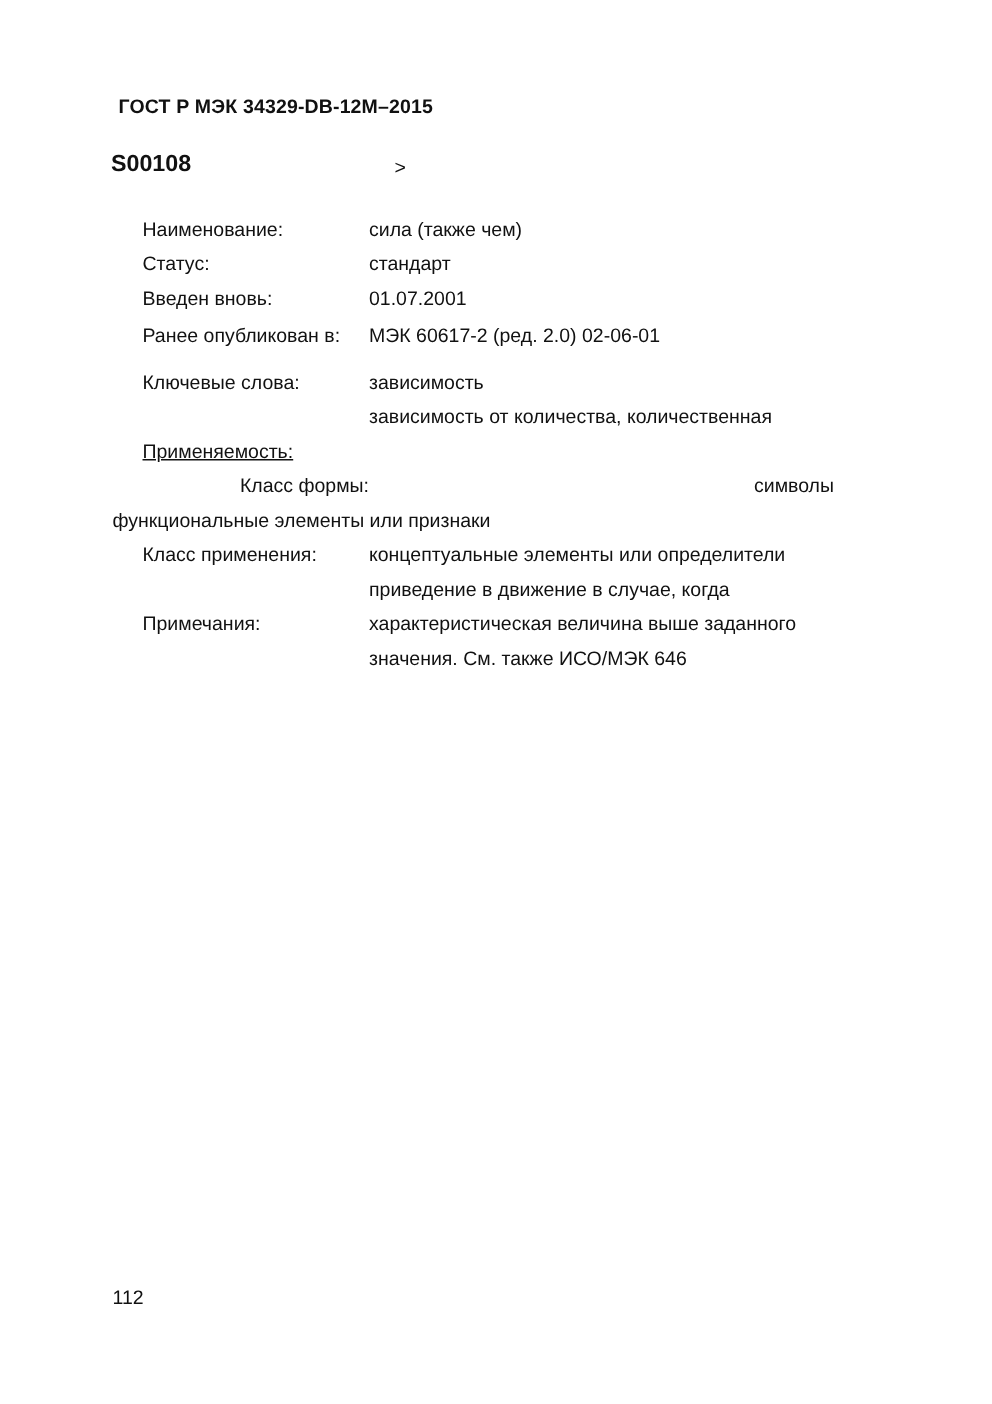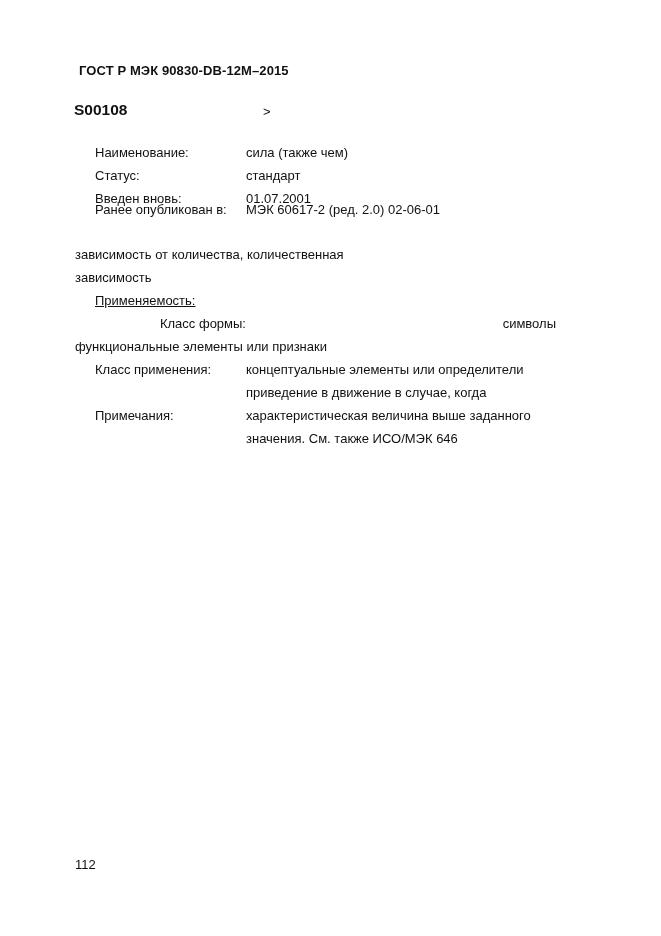--- a/index.html
+++ b/index.html
@@ -58,21 +58,21 @@
     .page-number {
       position: absolute;
       left: 75px;
       top: 857px;
       font-size: 13px;
     }
   </style>
 </head>
 <body>
 
-<div class="header">ГОСТ Р МЭК 90830-DB-12M–2015</div>
+<div class="header">ГОСТ Р МЭК 34329-DB-12M–2015</div>
 
 <div class="code">S00108</div>
 <div class="symbol">&gt;</div>
 
 <div class="row" style="top:141px;">
   <div class="label">Наименование:</div>
   <div class="value">
     <div>сила (также чем)</div>
   </div>
 </div>
@@ -84,31 +84,32 @@
   </div>
 </div>
 
 <div class="row" style="top:187px;">
   <div class="label">Введен вновь:</div>
   <div class="value">
     <div>01.07.2001</div>
   </div>
 </div>
 
-<div class="row" style="top:198px;">
+<div class="row" style="top:212px;">
   <div class="label">Ранее опубликован в:</div>
   <div class="value">
     <div>МЭК 60617-2 (ред. 2.0) 02-06-01</div>
   </div>
 </div>
 
 <div class="row" style="top:243px;">
+  <div class="label">Ключевые слова:</div>
   <div class="value">
+    <div>зависимость</div>
     <div>зависимость от количества, количественная</div>
-    <div>зависимость</div>
   </div>
 </div>
 
 <div class="row" style="top:289px;text-decoration:underline;">
   <div class="label">Применяемость:</div>
 </div>
 
 <div class="row" style="top:312px;text-align:right;">
   <div class="label">Класс формы:</div>
   <div class="value">

